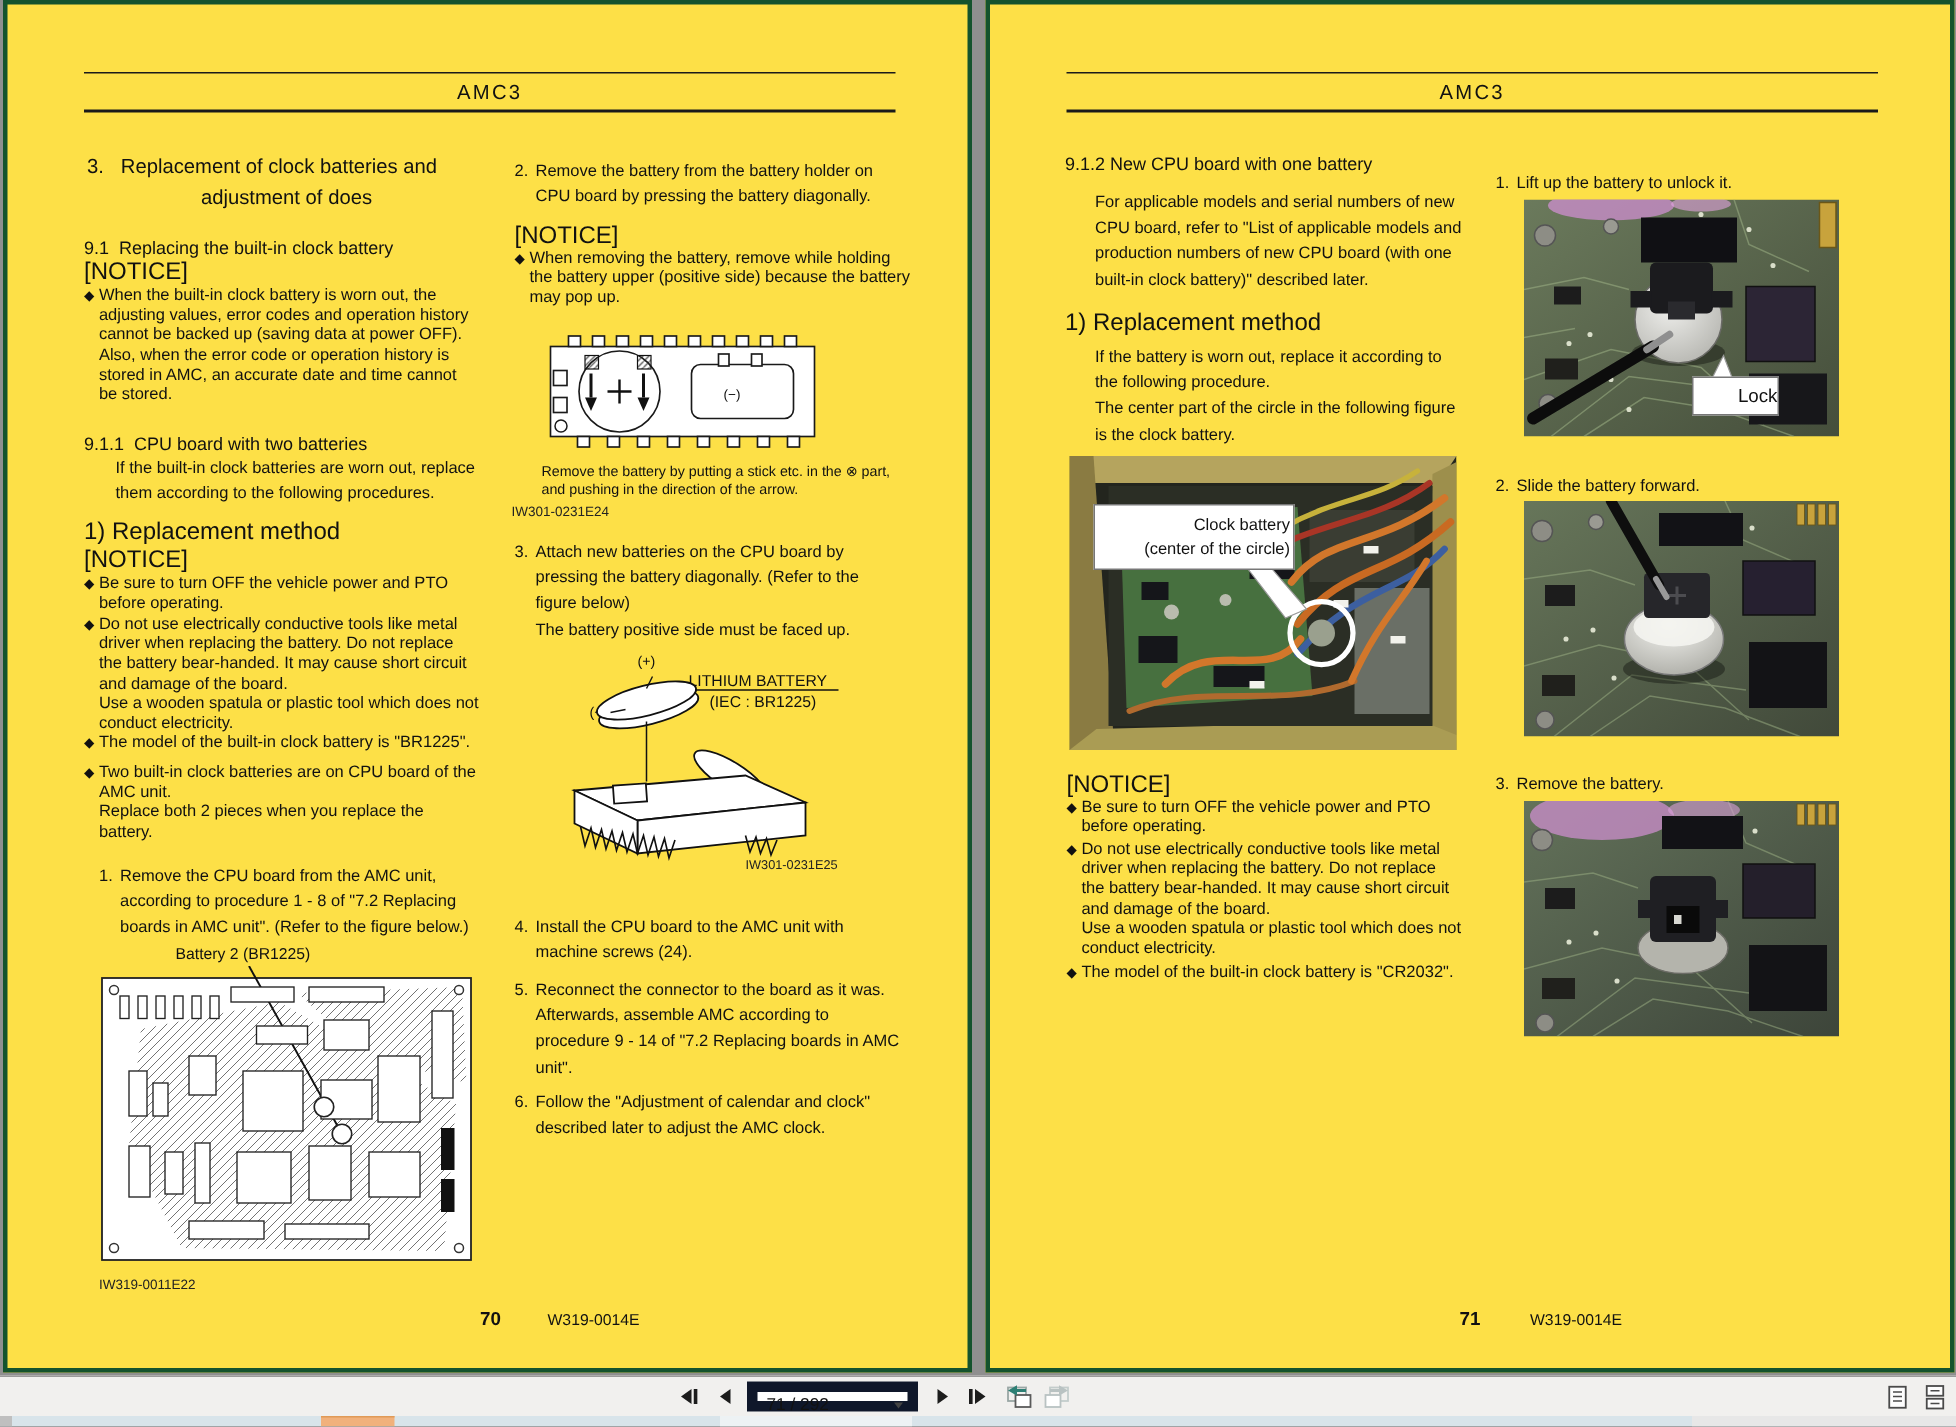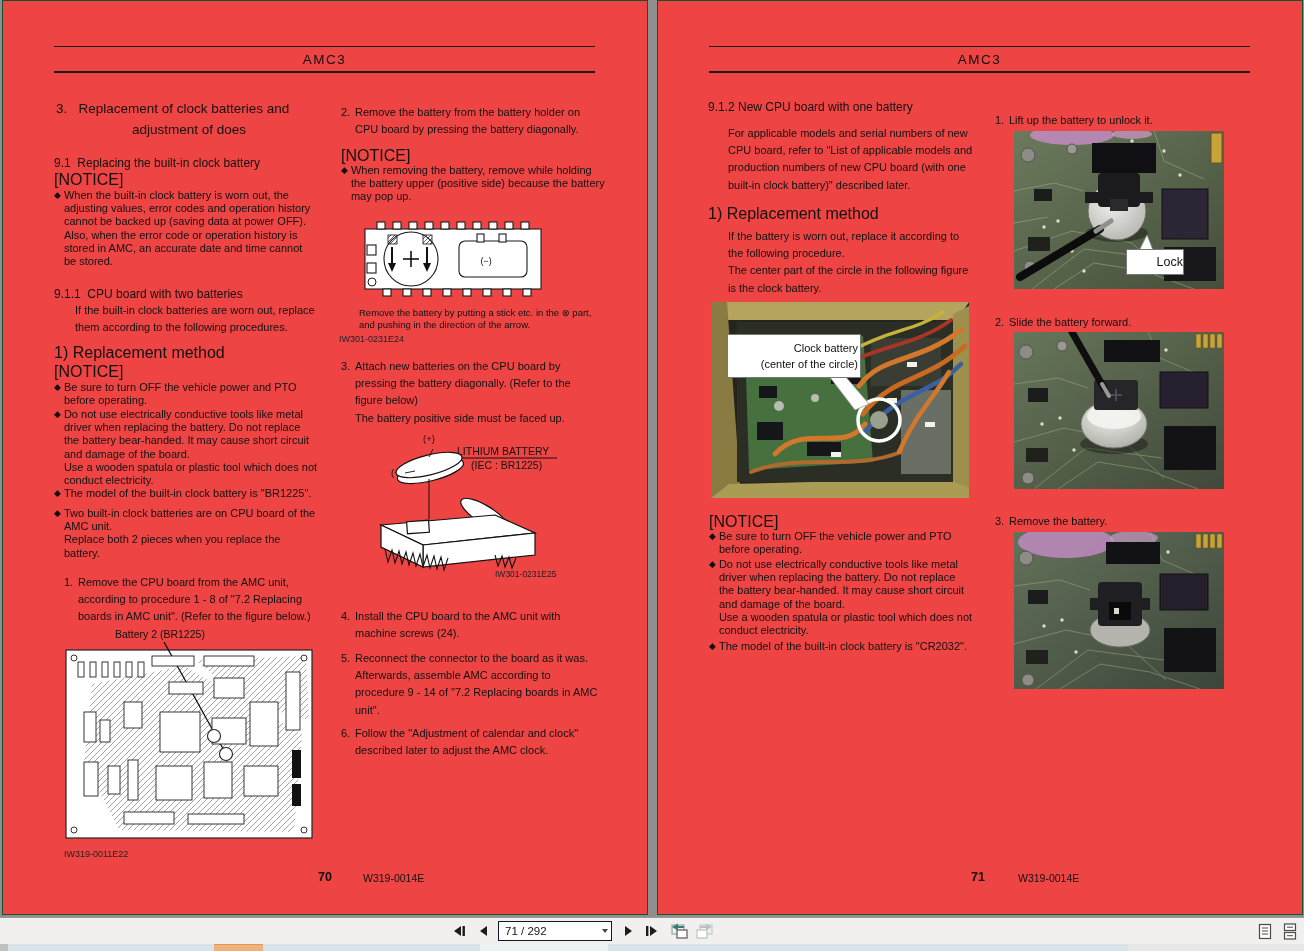--- a/index.html
+++ b/index.html
@@ -1,38 +1,38 @@
 <!DOCTYPE html>
 <html><head>
 <meta charset="utf-8">
 <style>
   html,body{margin:0;padding:0}
   body{width:1304px;height:951px;overflow:hidden;font-family:"Liberation Sans",sans-serif;background:#8f8f8f}
   .abs{position:absolute}
   #stage{position:relative;width:1304px;height:951px}
   #canvas{position:absolute;left:0;top:0;width:1304px;height:916px;background:#8f8f8f;overflow:hidden}
-  .page{position:absolute;top:0;width:646px;height:915px;background:#ef4444;border:1px solid #14532d;box-sizing:border-box}
+  .page{position:absolute;top:0;width:646px;height:915px;background:#fde047;border:3px solid #14532d;box-sizing:border-box}
   .hdr{position:absolute;left:51px;top:45px;width:541px;border-top:1px solid #1a1a1a;border-bottom:2px solid #1a1a1a;text-align:center;font-size:13.5px;letter-spacing:1.5px;padding:5px 0 4px;color:#111}
   .t11{font-size:16px;line-height:13.2px;color:#111;white-space:pre-line}
   .t12{font-size:12px;color:#111;white-space:pre}
   .t135{font-size:13.5px;color:#111;white-space:pre}
   .lead{font-size:11px;line-height:17.2px;color:#111;white-space:pre-line}
   .step{display:flex;font-size:11px;line-height:17.2px;color:#111}
   .step .num{width:14px;flex:none}
   .step .tx{white-space:pre-line}
   .bul{display:flex;font-size:11px;line-height:13.2px;color:#111}
   .bul .d{flex:none;font-size:9px;margin-right:3px;line-height:13.2px}
   .bul .tx{white-space:pre-line;width:270px}
   .figcode{font-size:9px;color:#222;text-align:left}
   .cap{font-size:9.5px;line-height:12px;color:#111;white-space:pre-line}
   .foot-num{font-size:12.5px;font-weight:bold;color:#111}
   .foot-code{font-size:10.5px;color:#111}
   #toolbar{position:absolute;left:0;top:917px;width:1304px;height:27px;background:#f1f0ee;border-top:1px solid #9a9a9a;box-sizing:border-box}
   .tbtn{position:absolute;top:5px;width:18px;height:16px;display:flex;align-items:center;justify-content:center;cursor:pointer}
-  #pagebox{position:absolute;left:498px;top:3px;width:114px;height:20px;background:#fff;border:1px solid #0f172a;box-sizing:border-box}
+  #pagebox{position:absolute;left:498px;top:3px;width:114px;height:20px;background:#fff;border:7px solid #0f172a;box-sizing:border-box}
   #pagebox input{position:absolute;left:2px;top:1px;width:92px;height:16px;border:none;outline:none;font-family:"Liberation Sans",sans-serif;font-size:11.5px;color:#111;padding:0 0 0 4px;background:transparent}
   #pagebox .caret{position:absolute;right:3px;top:7px;width:0;height:0;border-left:3.5px solid transparent;border-right:3.5px solid transparent;border-top:4px solid #444}
   #bottomstrip{position:absolute;left:0;top:944px;width:1304px;height:7px;background:#d8e4ea}
   .callout{position:absolute;background:#fff;border:1px solid #777;color:#111;text-align:right;white-space:pre-line}
 </style>
 </head>
 <body>
 
 <div id="stage">
 <div id="canvas">

